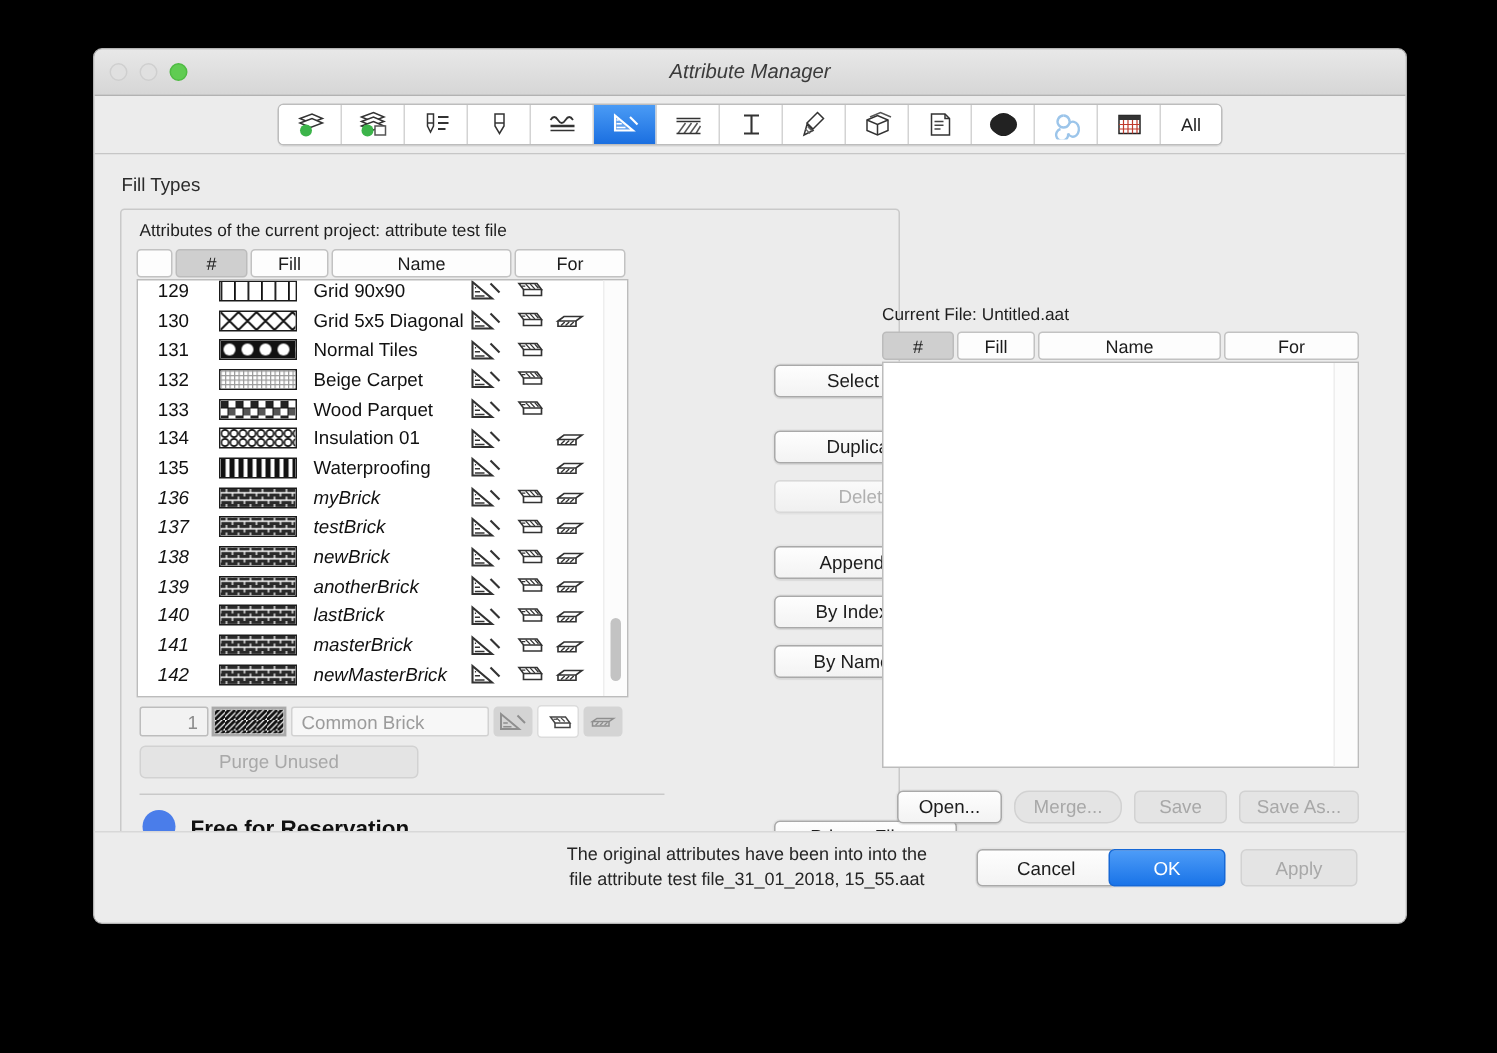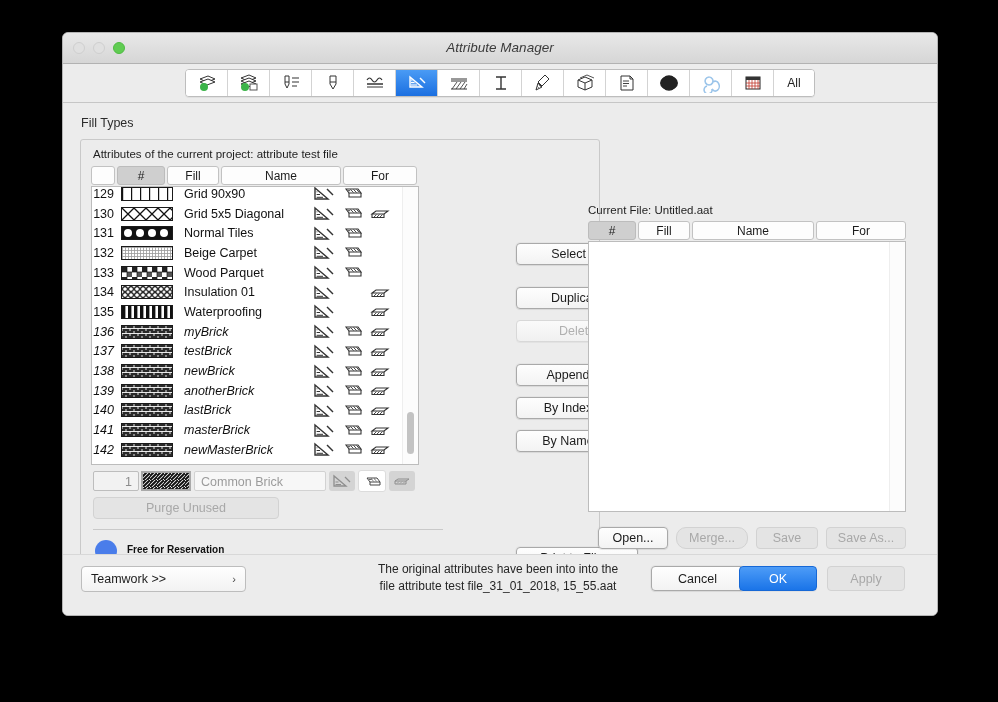--- a/index.html
+++ b/index.html
@@ -66,21 +66,21 @@
   }
   .ch.grey{background:#cfcfcf;border-color:#bcbcbc;}
   .ch.blank{background:#fdfdfd;}
   
   .listwrap{
     position:absolute;background:#fff;border:1px solid #bcbcbc;overflow:hidden;
   }
   .scrolltrack{position:absolute;top:0;right:0;width:15px;height:100%;background:#fcfcfc;border-left:1px solid #eee;}
   .scrollthumb{position:absolute;width:7px;border-radius:4px;background:#c3c3c3;right:4px;}
   .row{display:flex;align-items:center;height:19.7px;font-size:12.5px;color:#111;}
-  .c-num{width:29px;text-align:right;padding-right:7px;box-sizing:border-box;}
+  .c-num{width:54px;text-align:right;padding-right:20px;box-sizing:border-box;}
   .c-fill{width:56px;display:flex;align-items:center;}
   .c-name{flex:1;padding-left:7px;white-space:nowrap;overflow:hidden;}
   .c-for{width:90px;display:flex;align-items:center;gap:6px;padding-left:2px;}
   .row.ital .c-num,.row.ital .c-name{font-style:italic;}
   .swatch{width:52px;height:14px;border:1px solid #1a1a1a;box-sizing:border-box;background:#fff;}
   .foricon{width:22px;height:15px;display:inline-block;}
   .foricon.empty{visibility:hidden;}
   
   .editrow{position:absolute;display:flex;align-items:center;}
   .ed-num{width:46px;height:20px;border:1px solid #bdbdbd;background:#f2f2f2;
@@ -99,21 +99,21 @@
     border:1px solid #bfbfbf;border-radius:4px;text-align:center;box-sizing:border-box;
     display:flex;align-items:center;justify-content:center;cursor:default;
     box-shadow:0 1px 0 rgba(0,0,0,.04);
   }
   .btn.flat{background:#e4e4e4;border-color:#d2d2d2;color:#a8a8a8;box-shadow:none;}
   .btn.dis{color:#b0b0b0;background:linear-gradient(#fafafa,#f0f0f0);border-color:#d8d8d8;}
   .btn.blue{background:linear-gradient(#4d9cf7,#1a74e8);border-color:#1668d6;color:#fff;}
   .btn.strong{box-shadow:0 0 0 1px rgba(0,0,0,.03),0 1px 1px rgba(0,0,0,.06);border-color:#a9a9a9;}
   .sep{position:absolute;height:1px;background:#c9c9c9;}
   .resblue{position:absolute;width:22px;height:22px;border-radius:50%;background:#4a7dea;}
-  .reslabel{position:absolute;font-size:10px;font-weight:bold;color:#111;}
+  .reslabel{position:absolute;font-size:15px;font-weight:bold;color:#111;}
   
   .rtitle{position:absolute;font-size:11.5px;color:#1e1e1e;}
   
   .footer{
     position:absolute;left:0;bottom:0;width:100%;height:60px;background:#ececec;
     border-top:1px solid #d8d8d8;
   }
   .tw{
     position:absolute;left:18px;top:11px;width:165px;height:26px;
     background:linear-gradient(#fefefe,#f2f2f2);border:1px solid #bdbdbd;border-radius:4px;
@@ -933,24 +933,20 @@
       <div id="right-rows"></div>
       <div class="scrolltrack"></div>
     </div>
 
     <div class="btn strong" style="position:absolute;left:535px;top:424px;width:70px;height:22px;">Open...</div>
     <div class="btn flat" style="position:absolute;left:613px;top:424px;width:72px;height:22px;border-radius:10px;">Merge...</div>
     <div class="btn flat" style="position:absolute;left:693px;top:424px;width:62px;height:22px;">Save</div>
     <div class="btn flat" style="position:absolute;left:763px;top:424px;width:80px;height:22px;">Save As...</div>
 
     <div class="footer">
-      <div class="tw">
-        <span>Teamwork &gt;&gt;</span>
-        <span class="arrowr">›</span>
-      </div>
       <div class="msg">
         <div>The original attributes have been into into the</div>
         <div>file attribute test file_31_01_2018, 15_55.aat</div>
       </div>
       <div class="btn strong" style="position:absolute;left:588px;top:11px;width:93px;height:25px;">Cancel</div>
       <div class="btn blue" style="position:absolute;left:676px;top:11px;width:78px;height:25px;">OK</div>
       <div class="btn flat" style="position:absolute;left:764px;top:11px;width:78px;height:25px;">Apply</div>
     </div>
 
   </div>

